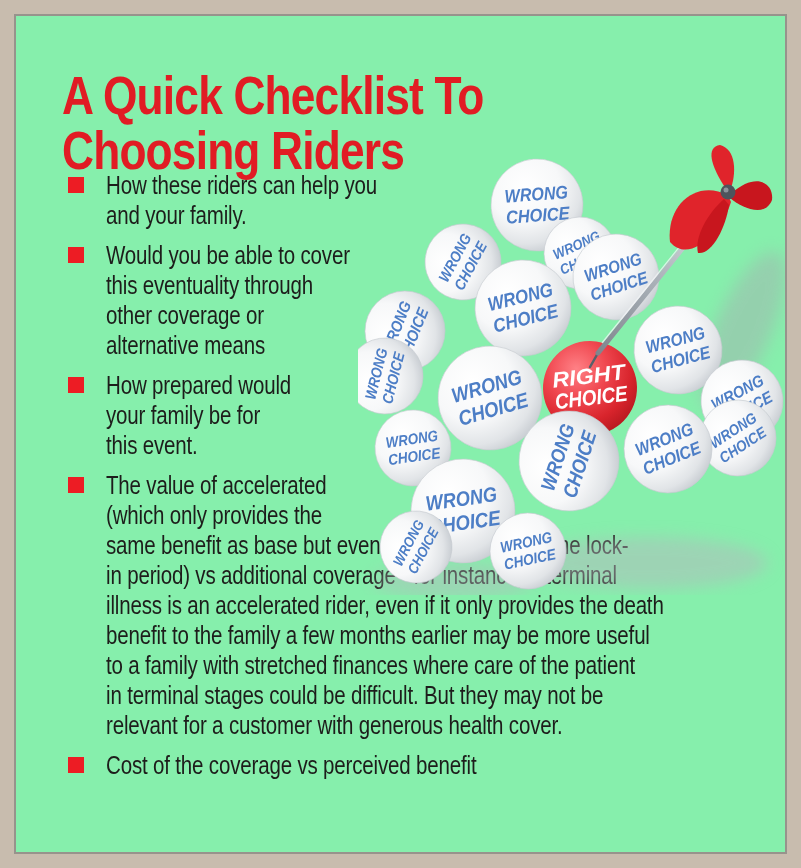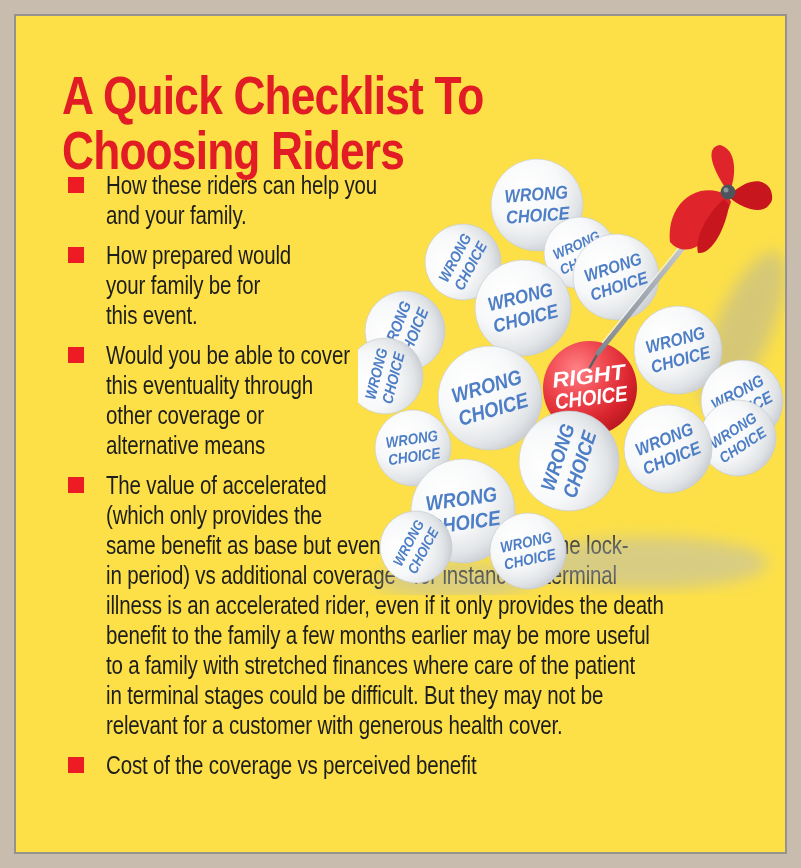--- a/index.html
+++ b/index.html
@@ -3,21 +3,21 @@
 <meta charset="utf-8">
 <style>
   html,body { margin:0; padding:0; background:#ffffff; }
   body { width:801px; height:868px; font-family:"Liberation Sans", sans-serif; }
   .frame {
     box-sizing:border-box; width:801px; height:868px;
     background:var(--frame,#c8bcae); padding:14px;
   }
   .inner {
     box-sizing:border-box; width:100%; height:100%;
-    background:#fde047; border:2px solid var(--line,#97938c);
+    background:#86efac; border:2px solid var(--line,#97938c);
     position:relative; overflow:hidden;padding-left:10px;
   }
   .title {
     position:absolute; left:46px; top:16px;
     font-size:54px; line-height:55px; font-weight:bold;
     color:var(--title-color,#e11c24);
     letter-spacing:-1px; white-space:pre-line;
     transform:scaleX(0.82); transform-origin:0 0;
   }
   .checklist {
@@ -50,30 +50,30 @@
 Choosing Riders</h1>
 
     <ul class="checklist">
       <li>
         <span class="sq"></span>
         <span class="bt">How these riders can help you
 and your family.</span>
       </li>
       <li>
         <span class="sq"></span>
-        <span class="bt">How prepared would
-your family be for
-this event.</span>
-      </li>
-      <li>
-        <span class="sq"></span>
         <span class="bt">Would you be able to cover
 this eventuality through
 other coverage or
 alternative means</span>
+      </li>
+      <li>
+        <span class="sq"></span>
+        <span class="bt">How prepared would
+your family be for
+this event.</span>
       </li>
       <li>
         <span class="sq"></span>
         <span class="bt">The value of accelerated
 (which only provides the
 same benefit as base but even if it happen before the lock-
 in period) vs additional coverage - for instance, a terminal
 illness is an accelerated rider, even if it only provides the death
 benefit to the family a few months earlier may be more useful
 to a family with stretched finances where care of the patient

